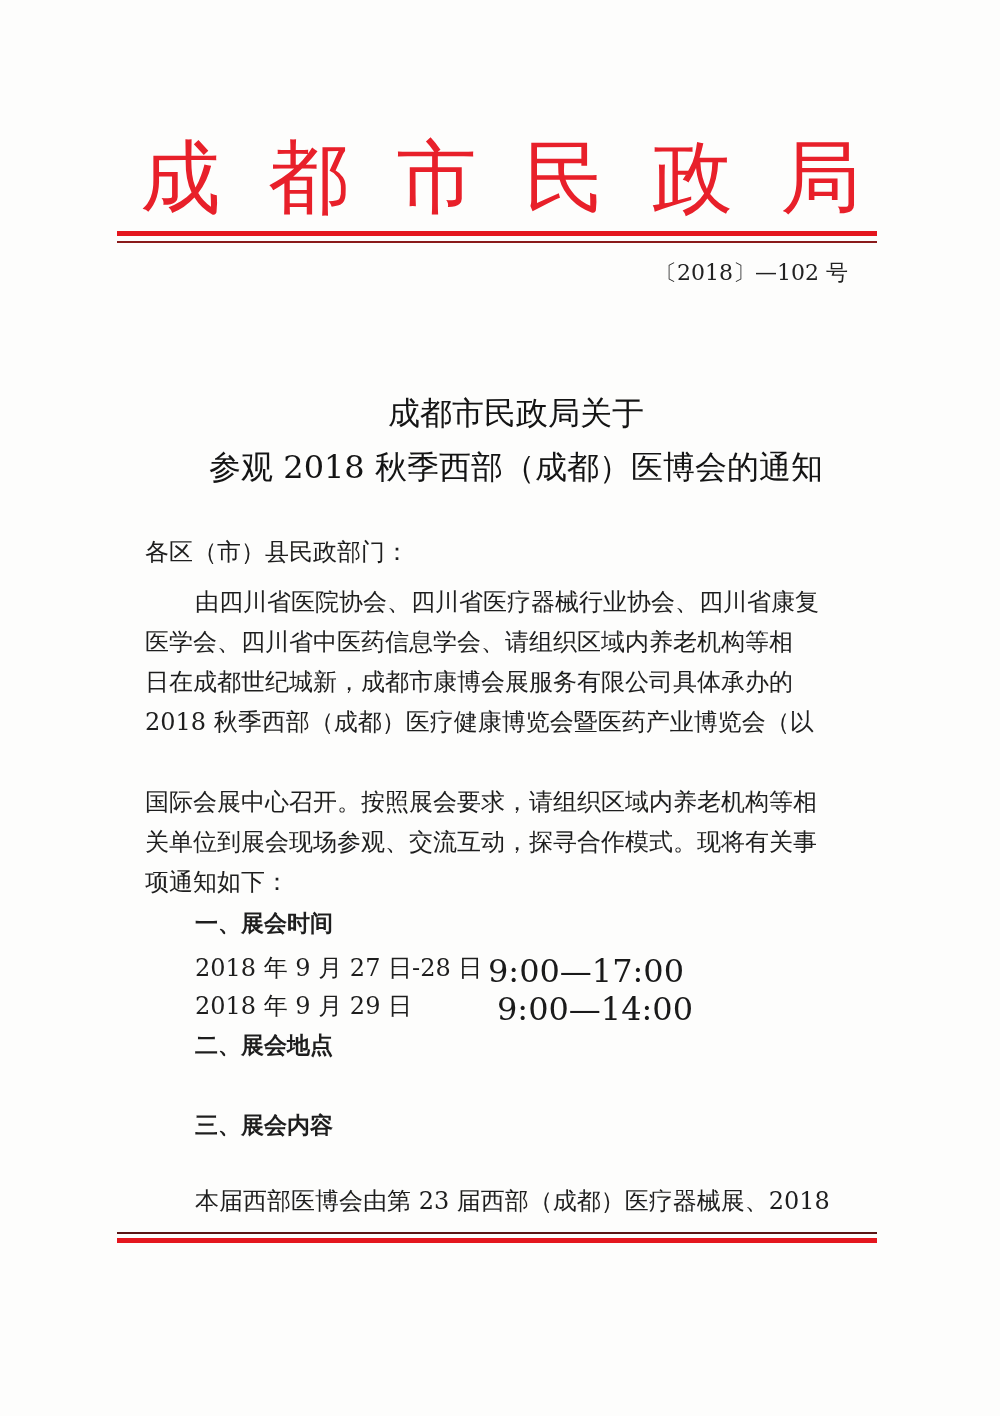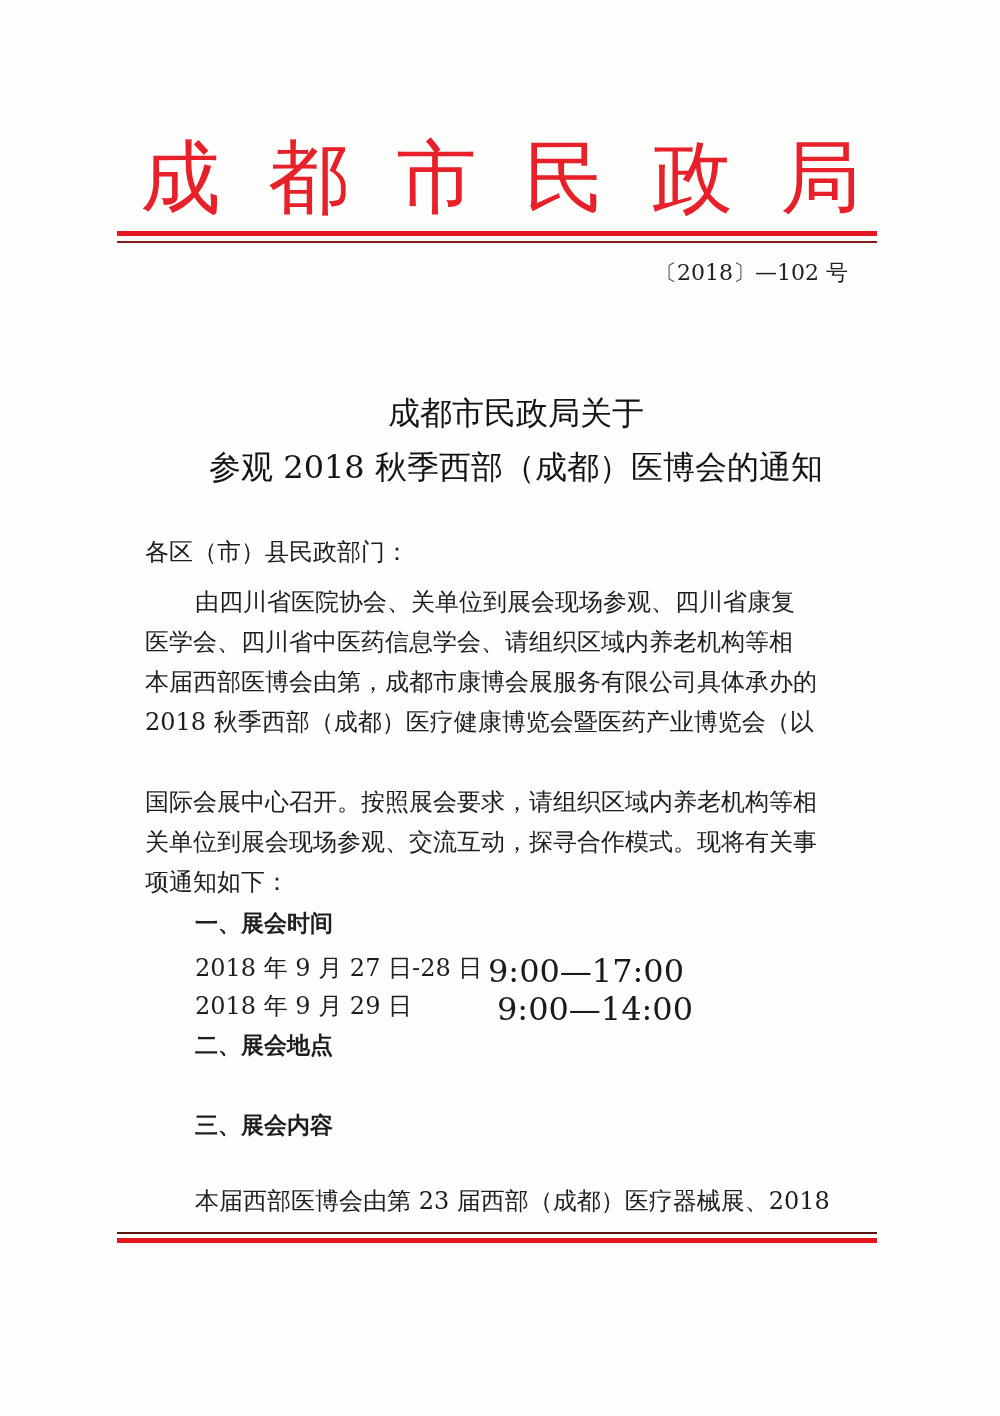--- a/index.html
+++ b/index.html
@@ -91,23 +91,23 @@
   <div class="rule rule-thick" style="top:231px;"></div>
   <div class="rule rule-thin" style="top:241px;background:#8a1a1a;"></div>
 
   <div class="doc-number">〔2018〕—102 号</div>
 
   <div class="title title-1">成都市民政局关于</div>
   <div class="title title-2">参观 2018 秋季西部（成都）医博会的通知</div>
 
   <div class="line" style="left:145px; top:536px;text-align:center;">各区（市）县民政部门：</div>
 
-  <div class="line" style="left:195px; top:586px;">由四川省医院协会、关单位到展会现场参观、四川省康复</div>
+  <div class="line" style="left:195px; top:586px;">由四川省医院协会、四川省医疗器械行业协会、四川省康复</div>
   <div class="line" style="left:145px; top:626px;">医学会、四川省中医药信息学会、请组织区域内养老机构等相</div>
-  <div class="line" style="left:145px; top:666px;">本届西部医博会由第，成都市康博会展服务有限公司具体承办的</div>
+  <div class="line" style="left:145px; top:666px;">日在成都世纪城新，成都市康博会展服务有限公司具体承办的</div>
   <div class="line" style="left:145px; top:706px;">2018 秋季西部（成都）医疗健康博览会暨医药产业博览会（以</div>
   <div class="line" style="left:145px; top:786px;">国际会展中心召开。按照展会要求，请组织区域内养老机构等相</div>
   <div class="line" style="left:145px; top:826px;">关单位到展会现场参观、交流互动，探寻合作模式。现将有关事</div>
   <div class="line" style="left:145px; top:866px;">项通知如下：</div>
 
   <div class="line heading" style="left:195px; top:908px;">一、展会时间</div>
   <div class="line" style="left:195px; top:952px;">2018 年 9 月 27 日-28 日</div>
   <div class="time-value" style="left:488px; top:952px;">9:00—17:00</div>
   <div class="line" style="left:195px; top:990px;">2018 年 9 月 29 日</div>
   <div class="time-value" style="left:497px; top:990px;">9:00—14:00</div>

